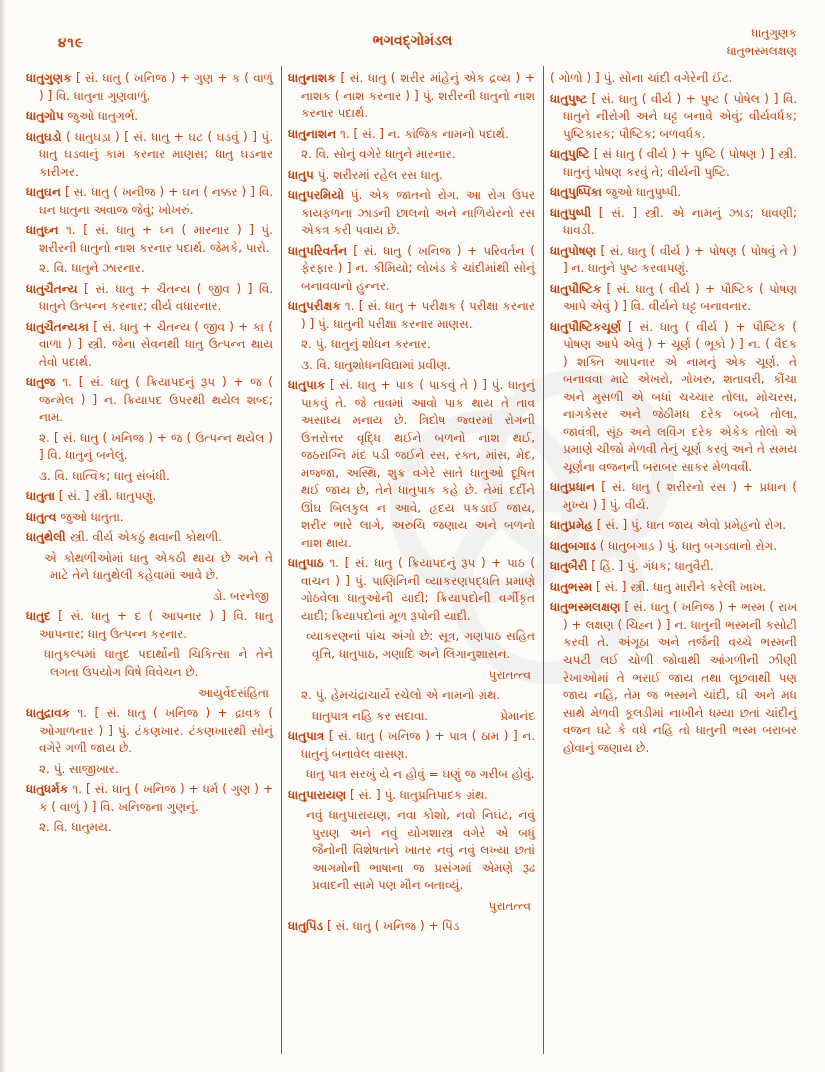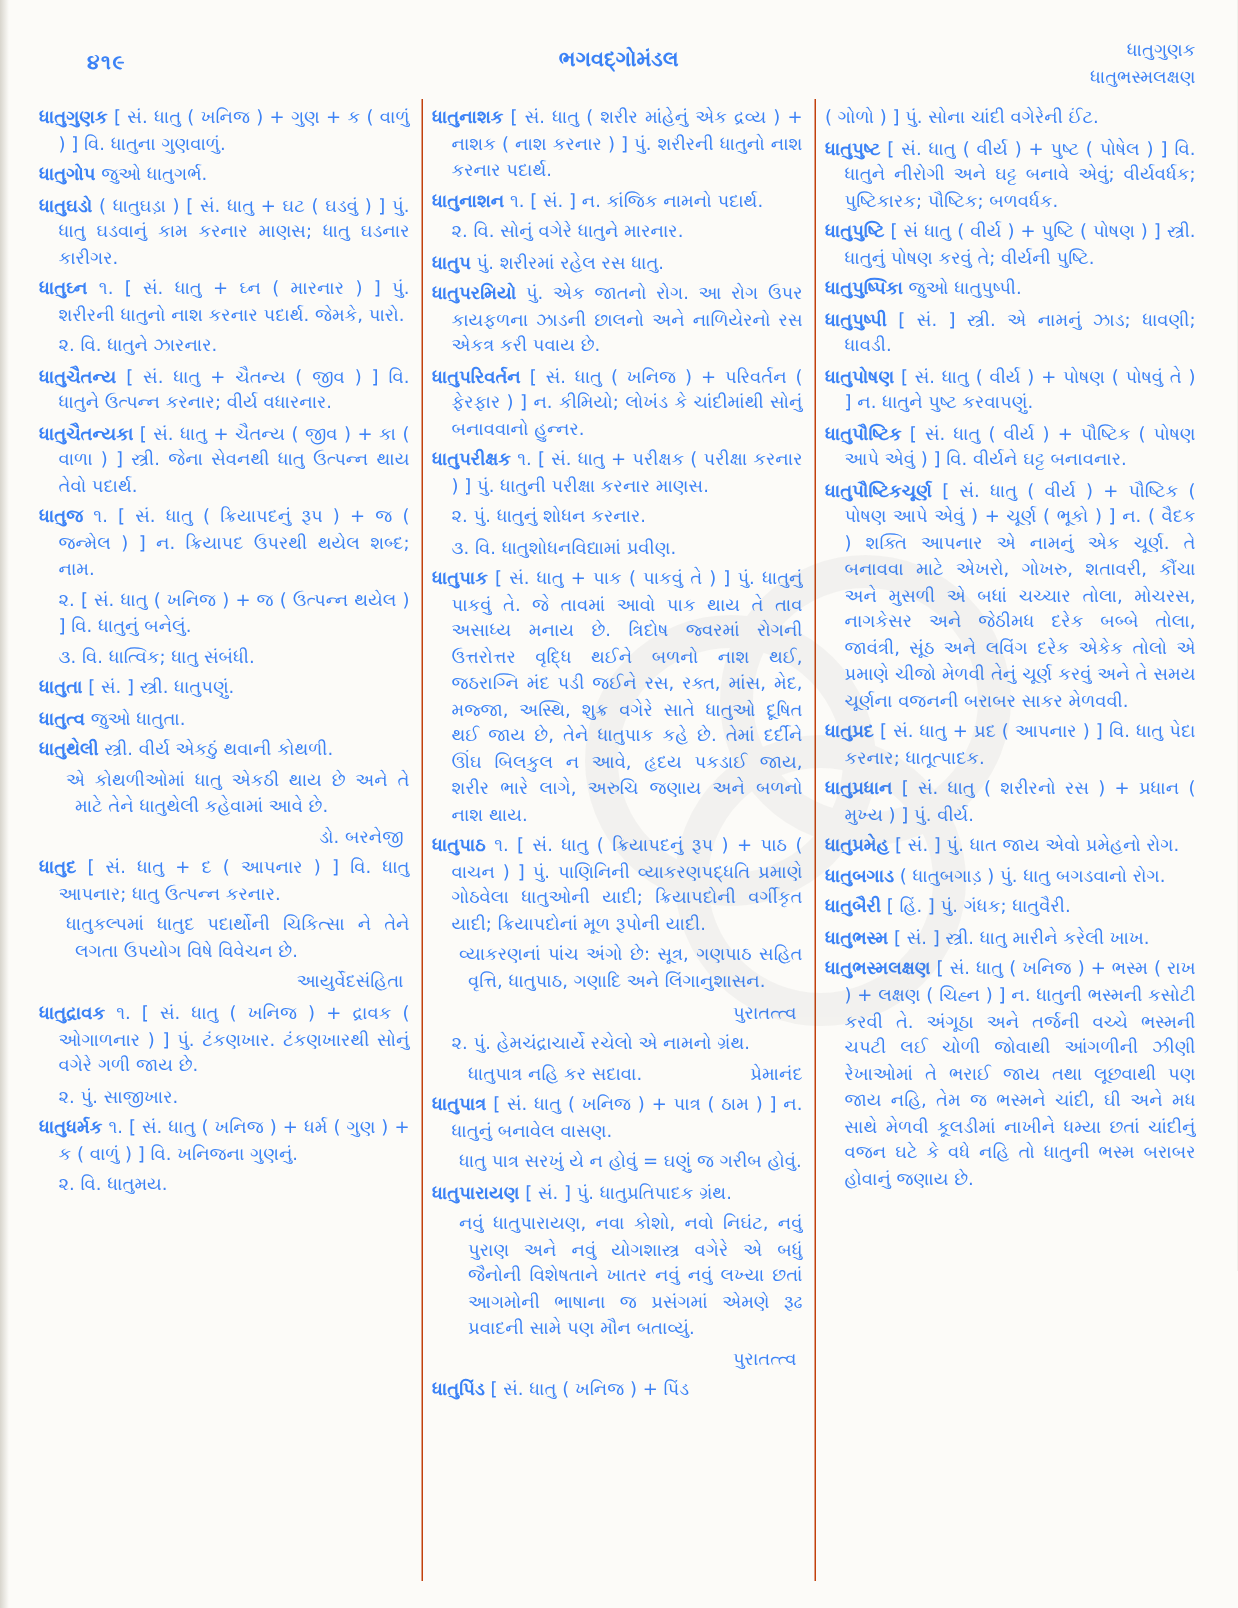--- a/index.html
+++ b/index.html
@@ -1,21 +1,21 @@
 <!DOCTYPE html>
 <html><head>
 <meta charset="utf-8">
 <style>
   html,body{margin:0;padding:0;background:#e9e7e2;}
   .page{
     position:relative;
     width:825px;height:1072px;
     margin:0 auto;
     background:#fcfbf8;
-    color:#3b82f6;
+    color:#c2410c;
     font-family:"DejaVu Sans","Liberation Sans",sans-serif;
     overflow:hidden;
     box-sizing:border-box;
     padding:22px 20px 10px 20px;
   }
   .scan-edge{position:absolute;left:0;top:0;width:6px;height:100%;background:linear-gradient(to right,#d8d5cd,#fcfbf8);}
   .watermark{
     position:absolute;left:390px;top:370px;width:260px;height:300px;
     pointer-events:none;opacity:.05;
   }
@@ -77,20 +77,21 @@
       <span class="gw">ધાતુગુણક</span>
       <span class="gw">ધાતુભસ્મલક્ષણ</span>
     </span>
   </div>
 
   <div class="columns" id="columns">
       <div class="column">
         <p class="para entry"><b class="hw">ધાતુગુણક</b> <span>[ સં. ધાતુ ( ખનિજ ) + ગુણ + ક ( વાળું ) ] વિ. ધાતુના ગુણવાળું.</span></p>
         <p class="para entry"><b class="hw">ધાતુગોપ</b> <span>જુઓ ધાતુગર્ભ.</span></p>
         <p class="para entry"><b class="hw">ધાતુઘડો</b> <span>( ધાતુઘડ઼ા ) [ સં. ધાતુ + ઘટ ( ઘડવું ) ] પું. ધાતુ ઘડવાનું કામ કરનાર માણસ; ધાતુ ઘડનાર કારીગર.</span></p>
+        <p class="para entry"><b class="hw">ધાતુઘન</b> <span>[ સ. ધાતુ ( ખનીજ ) + ઘન ( નક્કર ) ] વિ. ઘન ધાતુના અવાજ જેવું; ખોખરું.</span></p>
         <p class="para entry"><b class="hw">ધાતુઘ્ન</b> <span>૧. [ સં. ધાતુ + ઘ્ન ( મારનાર ) ] પું. શરીરની ધાતુનો નાશ કરનાર પદાર્થ. જેમકે, પારો.</span></p>
         <p class="para sense"><span>૨. વિ. ધાતુને ઝારનાર.</span></p>
         <p class="para entry"><b class="hw">ધાતુચૈતન્ય</b> <span>[ સં. ધાતુ + ચૈતન્ય ( જીવ ) ] વિ. ધાતુને ઉત્પન્ન કરનાર; વીર્ય વધારનાર.</span></p>
         <p class="para entry"><b class="hw">ધાતુચૈતન્યકા</b> <span>[ સં. ધાતુ + ચૈતન્ય ( જીવ ) + કા ( વાળા ) ] સ્ત્રી. જેના સેવનથી ધાતુ ઉત્પન્ન થાય તેવો પદાર્થ.</span></p>
         <p class="para entry"><b class="hw">ધાતુજ</b> <span>૧. [ સં. ધાતુ ( ક્રિયાપદનું રૂપ ) + જ ( જન્મેલ ) ] ન. ક્રિયાપદ ઉપરથી થયેલ શબ્દ; નામ.</span></p>
         <p class="para sense"><span>૨. [ સં. ધાતુ ( ખનિજ ) + જ ( ઉત્પન્ન થયેલ ) ] વિ. ધાતુનું બનેલું.</span></p>
         <p class="para sense"><span>૩. વિ. ધાત્વિક; ધાતુ સંબંધી.</span></p>
         <p class="para entry"><b class="hw">ધાતુતા</b> <span>[ સં. ] સ્ત્રી. ધાતુપણું.</span></p>
         <p class="para entry"><b class="hw">ધાતુત્વ</b> <span>જુઓ ધાતુતા.</span></p>
         <p class="para entry"><b class="hw">ધાતુથેલી</b> <span>સ્ત્રી. વીર્ય એકઠું થવાની કોથળી.</span></p>
@@ -132,21 +133,20 @@
       </div>
       <div class="column">
         <p class="para cont"><span>( ગોળો ) ] પું. સોના ચાંદી વગેરેની ઈંટ.</span></p>
         <p class="para entry"><b class="hw">ધાતુપુષ્ટ</b> <span>[ સં. ધાતુ ( વીર્ય ) + પુષ્ટ ( પોષેલ ) ] વિ. ધાતુને નીરોગી અને ઘટ્ટ બનાવે એવું; વીર્યવર્ધક; પુષ્ટિકારક; પૌષ્ટિક; બળવર્ધક.</span></p>
         <p class="para entry"><b class="hw">ધાતુપુષ્ટિ</b> <span>[ સં ધાતુ ( વીર્ય ) + પુષ્ટિ ( પોષણ ) ] સ્ત્રી. ધાતુનું પોષણ કરવું તે; વીર્યની પુષ્ટિ.</span></p>
         <p class="para entry"><b class="hw">ધાતુપુષ્પિકા</b> <span>જુઓ ધાતુપુષ્પી.</span></p>
         <p class="para entry"><b class="hw">ધાતુપુષ્પી</b> <span>[ સં. ] સ્ત્રી. એ નામનું ઝાડ; ધાવણી; ધાવડી.</span></p>
         <p class="para entry"><b class="hw">ધાતુપોષણ</b> <span>[ સં. ધાતુ ( વીર્ય ) + પોષણ ( પોષવું તે ) ] ન. ધાતુને પુષ્ટ કરવાપણું.</span></p>
         <p class="para entry"><b class="hw">ધાતુપૌષ્ટિક</b> <span>[ સં. ધાતુ ( વીર્ય ) + પૌષ્ટિક ( પોષણ આપે એવું ) ] વિ. વીર્યને ઘટ્ટ બનાવનાર.</span></p>
         <p class="para entry"><b class="hw">ધાતુપૌષ્ટિકચૂર્ણ</b> <span>[ સં. ધાતુ ( વીર્ય ) + પૌષ્ટિક ( પોષણ આપે એવું ) + ચૂર્ણ ( ભૂકો ) ] ન. ( વૈદક ) શક્તિ આપનાર એ નામનું એક ચૂર્ણ. તે બનાવવા માટે એખરો, ગોખરુ, શતાવરી, કૌંચા અને મુસળી એ બધાં ચચ્ચાર તોલા, મોચરસ, નાગકેસર અને જેઠીમધ દરેક બબ્બે તોલા, જાવંત્રી, સૂંઠ અને લવિંગ દરેક એકેક તોલો એ પ્રમાણે ચીજો મેળવી તેનું ચૂર્ણ કરવું અને તે સમય ચૂર્ણના વજનની બરાબર સાકર મેળવવી.</span></p>
-        <p class="para entry"><b class="hw">ધાતુપ્રદ</b> <span>[ સં. ધાતુ + પ્રદ ( આપનાર ) ] વિ. ધાતુ પેદા કરનાર; ધાતૂત્પાદક.</span></p>
         <p class="para entry"><b class="hw">ધાતુપ્રધાન</b> <span>[ સં. ધાતુ ( શરીરનો રસ ) + પ્રધાન ( મુખ્ય ) ] પું. વીર્ય.</span></p>
         <p class="para entry"><b class="hw">ધાતુપ્રમેહ</b> <span>[ સં. ] પું. ધાત જાય એવો પ્રમેહનો રોગ.</span></p>
         <p class="para entry"><b class="hw">ધાતુબગાડ</b> <span>( ધાતુબગાડ઼ ) પું. ધાતુ બગડવાનો રોગ.</span></p>
         <p class="para entry"><b class="hw">ધાતુબૈરી</b> <span>[ હિં. ] પું. ગંધક; ધાતુવૈરી.</span></p>
         <p class="para entry"><b class="hw">ધાતુભસ્મ</b> <span>[ સં. ] સ્ત્રી. ધાતુ મારીને કરેલી ખાખ.</span></p>
         <p class="para entry"><b class="hw">ધાતુભસ્મલક્ષણ</b> <span>[ સં. ધાતુ ( ખનિજ ) + ભસ્મ ( રાખ ) + લક્ષણ ( ચિહ્ન ) ] ન. ધાતુની ભસ્મની કસોટી કરવી તે. અંગૂઠા અને તર્જની વચ્ચે ભસ્મની ચપટી લઈ ચોળી જોવાથી આંગળીની ઝીણી રેખાઓમાં તે ભરાઈ જાય તથા લૂછવાથી પણ જાય નહિ, તેમ જ ભસ્મને ચાંદી, ઘી અને મધ સાથે મેળવી કૂલડીમાં નાખીને ધમ્યા છતાં ચાંદીનું વજન ઘટે કે વધે નહિ તો ધાતુની ભસ્મ બરાબર હોવાનું જણાય છે.</span></p>
       </div>
     </div>
 </div>
 

